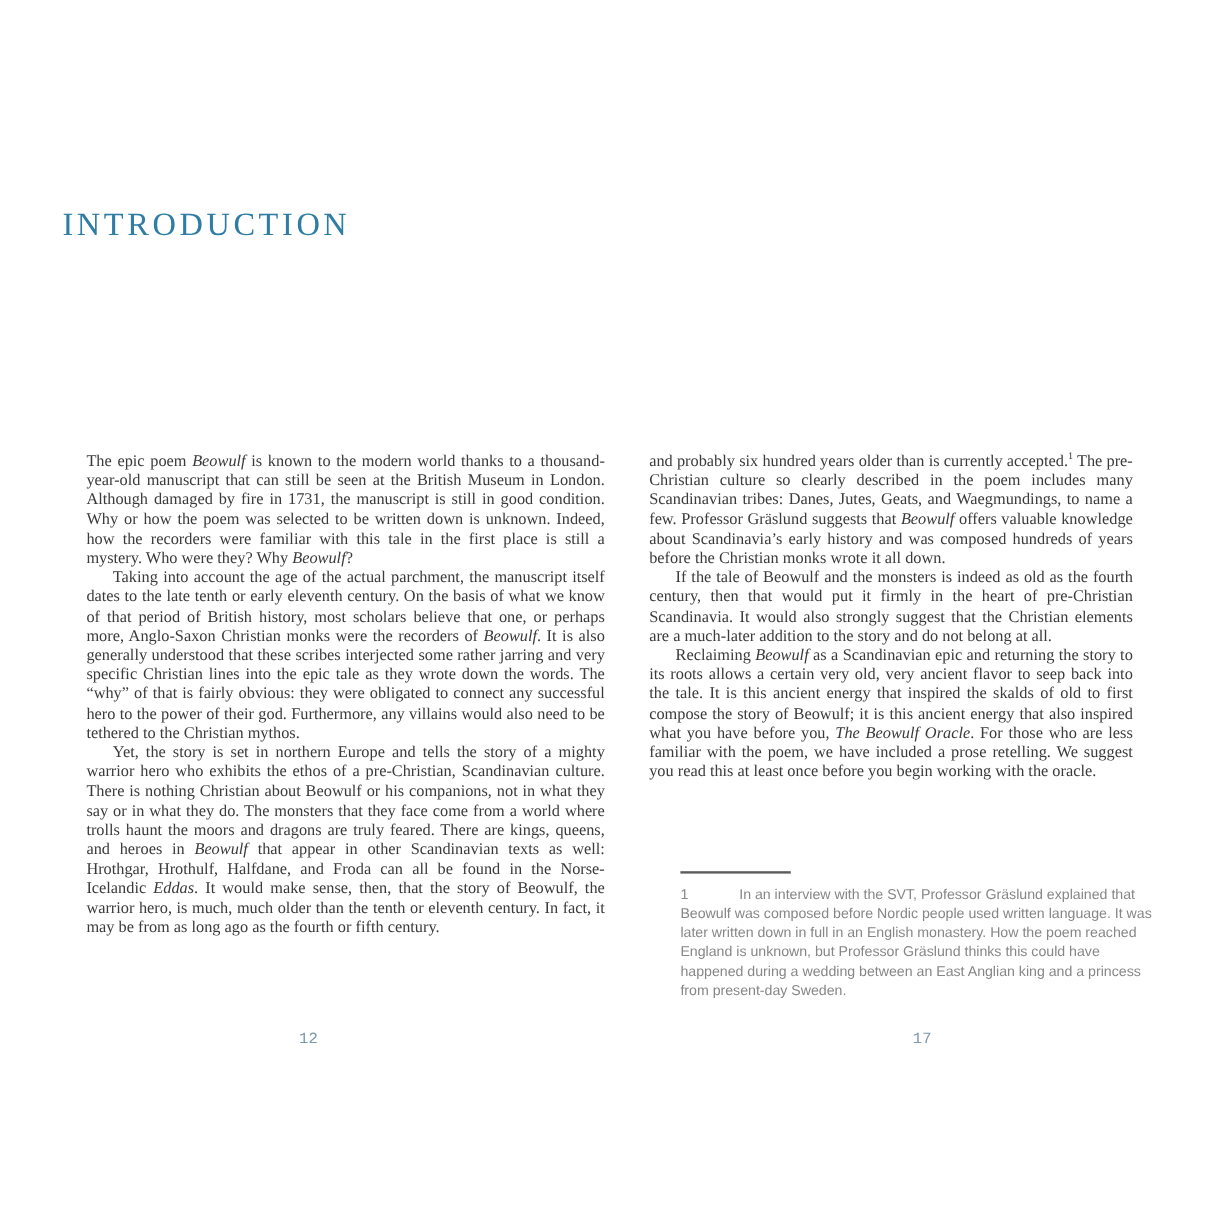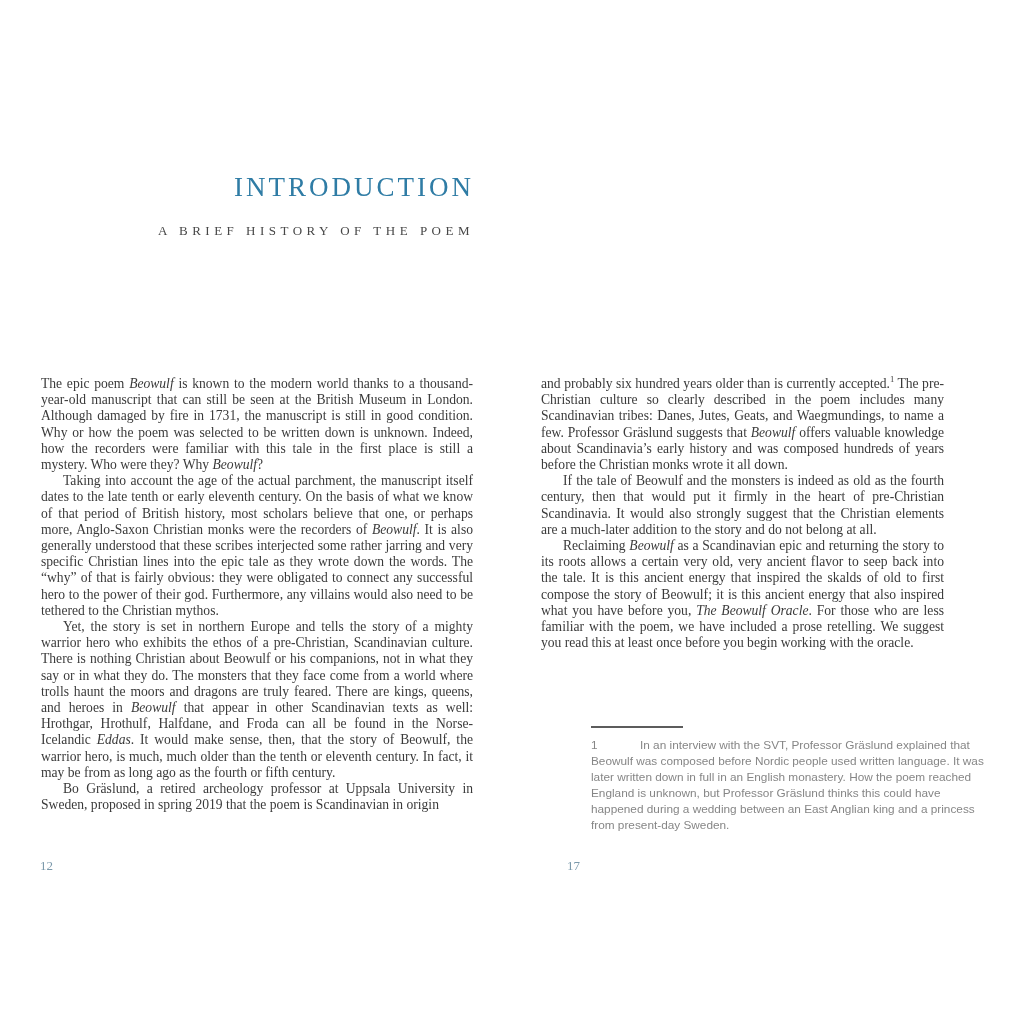--- a/index.html
+++ b/index.html
@@ -15,24 +15,24 @@
     overflow: hidden;
   }
   .spread {
     position: absolute;
     inset: 0;
     background: #ffffff;
   }
   
   .chapter-header {
     position: absolute;
-    left: 40px;
+    left: 52px;
     top: 172px;
     width: 434px;
-    text-align: right;
+    text-align: left;
   }
   .chapter-title {
     margin: 0;
     font-family: "Liberation Serif", serif;
     font-weight: normal;
     font-size: 27px;
     letter-spacing: 3px;
     color: #2f7ca5;
   }
   .chapter-subtitle {
@@ -41,40 +41,40 @@
     font-weight: normal;
     font-size: 13px;
     letter-spacing: 4.5px;
     color: #474747;
   }
   
   .body-col {
     position: absolute;
     top: 376px;
   }
-  .body-col.left  { left: 41px;  width: 432px; }
+  .body-col.left  { left: 72px;  width: 432px; }
   .body-col.right { left: 541px; width: 403px; }
   p.body-par {
     margin: 0;
     font-size: 13.6px;
     line-height: 16.2px;
     color: #3a3a3a;
     text-align: justify;
   }
   p.body-par.indent { text-indent: 22px; }
   p.body-par i { font-style: italic; }
   p.body-par sup {
     font-size: 8.5px;
     line-height: 0;
     vertical-align: super;
   }
   
   .footnote-block {
     position: absolute;
-    left: 591px;
+    left: 567px;
     top: 726px;
     width: 403px;
   }
   .fn-rule {
     width: 92px;
     height: 2px;
     background: #5c5c5c;
     margin-bottom: 9px;
   }
   .fn {
@@ -86,43 +86,42 @@
     text-align: left;
   }
   .fn-marker {
     display: inline-block;
     width: 49px;
   }
   
   .page-num {
     position: absolute;
     top: 858px;
-    font-family: Liberation Serif, serif;
+    font-family: Liberation Mono, monospace;
     font-size: 13px;
     color: #7b99ab;
+    text-align: center;
   }
   .page-num.left  { left: 40px;  width: 434px; }
   .page-num.right { left: 567px; width: 403px; }
 </style>
 </head>
 <body>
 
 <div class="spread">
 
   <section>
     <header class="chapter-header">
       <h1 class="chapter-title">INTRODUCTION</h1>
-      <h2 class="chapter-subtitle">A BRIEF HISTORY OF THE POEM</h2>
     </header>
 
     <div class="body-col left">
       <p class="body-par"><span>The epic poem </span><i>Beowulf</i><span> is known to the modern world thanks to a thousand-year-old manuscript that can still be seen at the British Museum in London. Although damaged by fire in 1731, the manuscript is still in good condition. Why or how the poem was selected to be written down is unknown. Indeed, how the recorders were familiar with this tale in the first place is still a mystery. Who were they? Why </span><i>Beowulf</i><span>?</span></p>
       <p class="body-par indent"><span>Taking into account the age of the actual parchment, the manuscript itself dates to the late tenth or early eleventh century. On the basis of what we know of that period of British history, most scholars believe that one, or perhaps more, Anglo-Saxon Christian monks were the recorders of </span><i>Beowulf</i><span>. It is also generally understood that these scribes interjected some rather jarring and very specific Christian lines into the epic tale as they wrote down the words. The “why” of that is fairly obvious: they were obligated to connect any successful hero to the power of their god. Furthermore, any villains would also need to be tethered to the Christian mythos.</span></p>
       <p class="body-par indent"><span>Yet, the story is set in northern Europe and tells the story of a mighty warrior hero who exhibits the ethos of a pre-Christian, Scandinavian culture. There is nothing Christian about Beowulf or his companions, not in what they say or in what they do. The monsters that they face come from a world where trolls haunt the moors and dragons are truly feared. There are kings, queens, and heroes in </span><i>Beowulf</i><span> that appear in other Scandinavian texts as well: Hrothgar, Hrothulf, Halfdane, and Froda can all be found in the Norse-Icelandic </span><i>Eddas</i><span>. It would make sense, then, that the story of Beowulf, the warrior hero, is much, much older than the tenth or eleventh century. In fact, it may be from as long ago as the fourth or fifth century.</span></p>
-      <p class="body-par indent"><span>Bo Gräslund, a retired archeology professor at Uppsala University in Sweden, proposed in spring 2019 that the poem is Scandinavian in origin</span></p>
     </div>
 
     <div class="page-num left">12</div>
   </section>
 
   <section>
     <div class="body-col right">
       <p class="body-par"><span>and probably six hundred years older than is currently accepted.</span><sup>1</sup><span> The pre-Christian culture so clearly described in the poem includes many Scandinavian tribes: Danes, Jutes, Geats, and Waegmundings, to name a few. Professor Gräslund suggests that </span><i>Beowulf</i><span> offers valuable knowledge about Scandinavia’s early history and was composed hundreds of years before the Christian monks wrote it all down.</span></p>
       <p class="body-par indent"><span>If the tale of Beowulf and the monsters is indeed as old as the fourth century, then that would put it firmly in the heart of pre-Christian Scandinavia. It would also strongly suggest that the Christian elements are a much-later addition to the story and do not belong at all.</span></p>
       <p class="body-par indent"><span>Reclaiming </span><i>Beowulf</i><span> as a Scandinavian epic and returning the story to its roots allows a certain very old, very ancient flavor to seep back into the tale. It is this ancient energy that inspired the skalds of old to first compose the story of Beowulf; it is this ancient energy that also inspired what you have before you, </span><i>The Beowulf Oracle</i><span>. For those who are less familiar with the poem, we have included a prose retelling. We suggest you read this at least once before you begin working with the oracle.</span></p>

